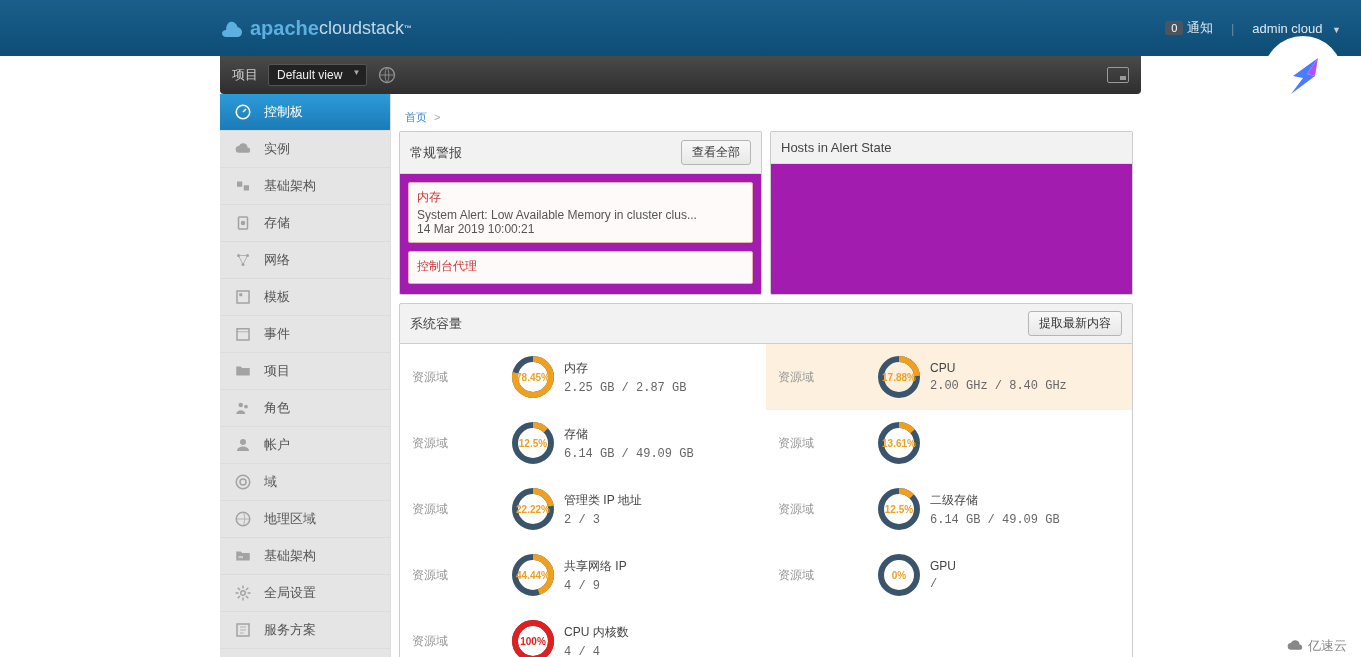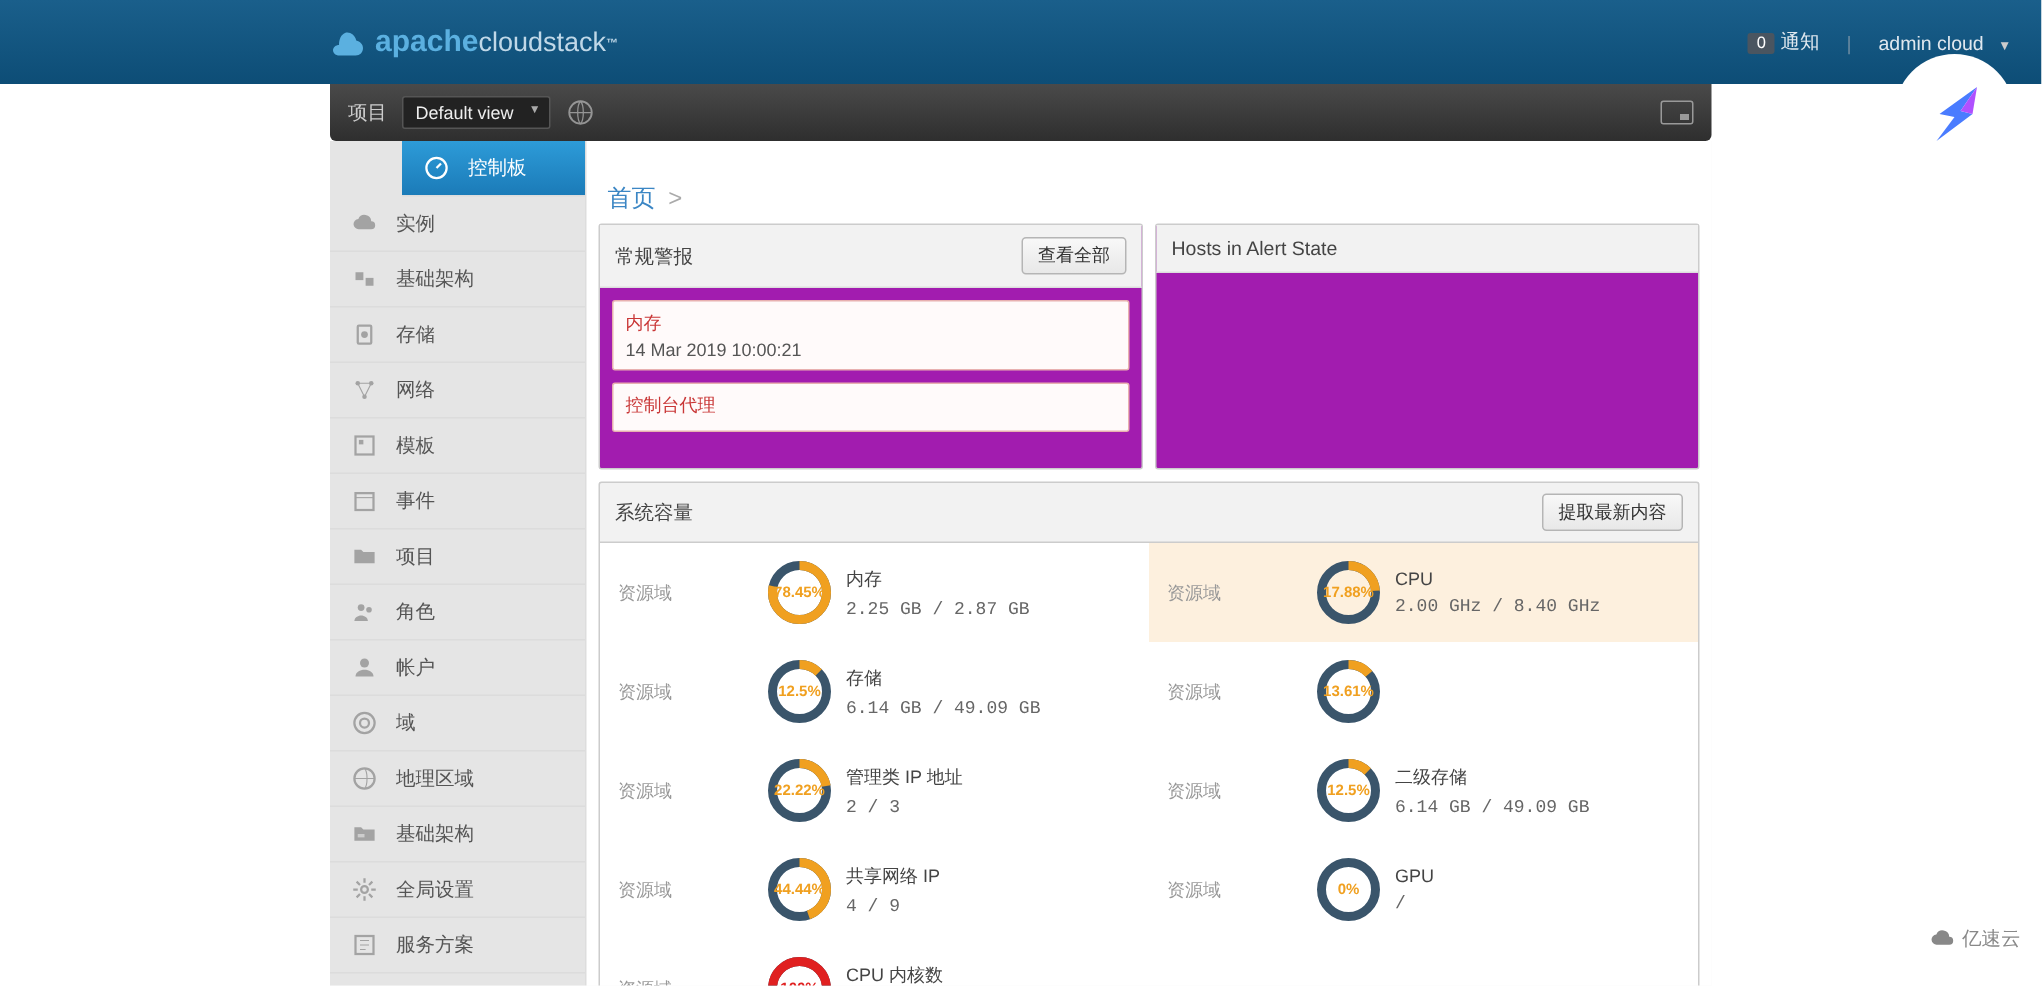--- a/index.html
+++ b/index.html
@@ -99,41 +99,40 @@
       align-items: center;
       padding: 9px 14px;
       gap: 12px;
       color: #555;
       cursor: pointer;
       border-bottom: 1px solid #dcdcdc;
     }
     .sidebar-item.active {
       background: linear-gradient(to bottom, #2d9bd8, #1b7bb8);
       color: #fff;
-      margin-left: 48px;
     }
     .sidebar-icon {
       width: 18px;
       height: 18px;
       display: flex;
       align-items: center;
       justify-content: center;
       opacity: 0.7;
     }
     .sidebar-item.active .sidebar-icon { opacity: 1; }
     .main {
       flex: 1;
       background: #fff;
       border-left: 1px solid #ddd;
       padding: 0;
     }
     .breadcrumb {
-      padding: 28px 14px 6px;
+      padding: 16px 14px 6px;
       color: #666;
-      font-size: 16px;
+      font-size: 11px;
     }
     .breadcrumb a { color: #3b86c4; text-decoration: none; }
     .panels-row {
       display: flex;
       gap: 8px;
       padding: 0 8px;
     }
     .panel {
       border: 1px solid #ccc;
       border-radius: 2px;
@@ -246,21 +245,21 @@
       width: 80px;
       height: 80px;
       background: #fff;
       border-radius: 50%;
       display: flex;
       align-items: center;
       justify-content: center;
     }
     .footer-logo {
       position: absolute;
-      bottom: 22px;
+      bottom: 2px;
       right: 14px;
       color: #888;
       font-size: 13px;
       display: flex;
       align-items: center;
       gap: 4px;
     }
     .globe-icon { width: 20px; height: 20px; opacity: 0.7; }
     .card-icon {
       width: 22px; height: 16px;
@@ -460,20 +459,21 @@
 
     <div class="panels-row">
       <div class="panel">
         <div class="panel-header">
           <span>常规警报</span>
           <button class="btn-small">查看全部</button>
         </div>
         <div class="alert-list" id="alert-list">
             <div class="alert-item">
               <div class="alert-title">内存</div>
+              <div>System Alert: Low Available Memory in cluster clus...</div>
               <div>14 Mar 2019 10:00:21</div>
             </div>
             <div class="alert-item">
               <div class="alert-title">控制台代理</div>
             </div>
           </div>
       </div>
       <div class="panel hosts-panel">
         <div class="panel-header">
           <span>Hosts in Alert State</span>

